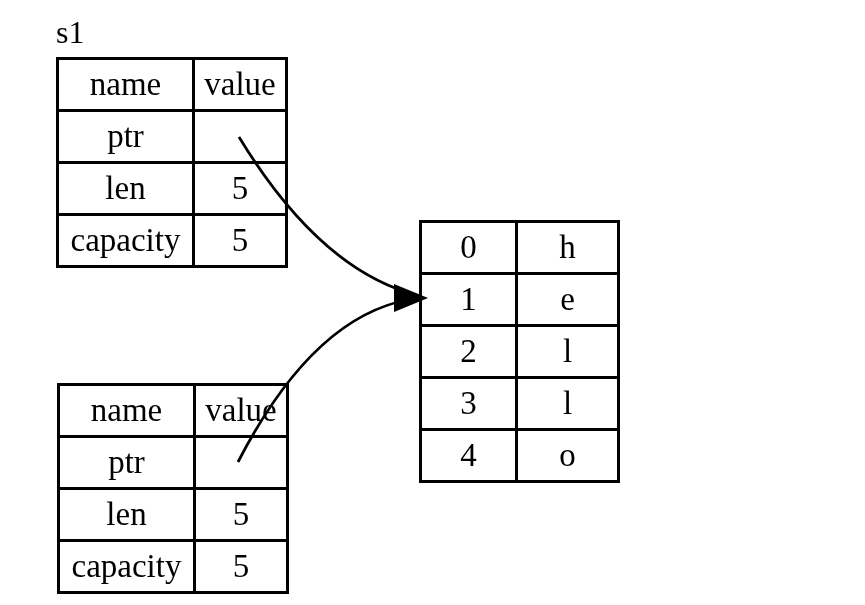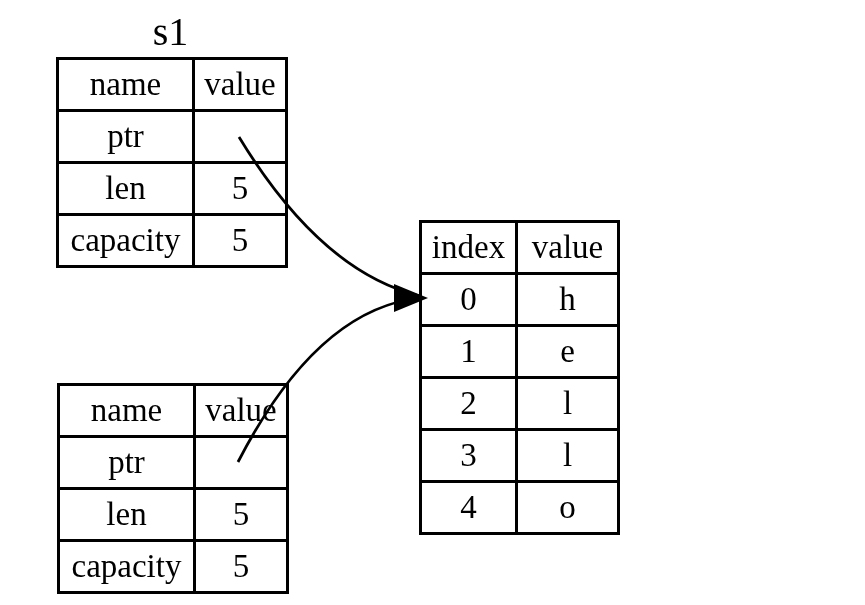--- a/index.html
+++ b/index.html
@@ -7,22 +7,22 @@
     position: relative;
     width: 865px;
     height: 605px;
     background: #ffffff;
     font-family: "Liberation Serif", serif;
     color: #000000;
     overflow: hidden;
   }
   .struct-title {
     position: absolute;
-    font-size: 40px;
-    text-align: center;
+    font-size: 32px;
+    text-align: left;
     line-height: 36px;
   }
   #s1-title { left: 56px; top: 14px; width: 229px; }
   #s2-title { left: 57px; top: 340px; width: 229px; }
 
   table.diagram-table {
     position: absolute;
     border-collapse: collapse;
     table-layout: fixed;
   }
@@ -110,24 +110,20 @@
     </tr>
   </tbody>
     </table>
 
   <table id="heap-table" class="diagram-table">
     <colgroup>
         <col class="c-index">
         <col class="c-value">
       </colgroup>
     <tbody>
-        <tr>
-      <th>index</th>
-      <th>value</th>
-    </tr>
     <tr>
       <td>0</td>
       <td>h</td>
     </tr>
     <tr>
       <td>1</td>
       <td>e</td>
     </tr>
     <tr>
       <td>2</td>

